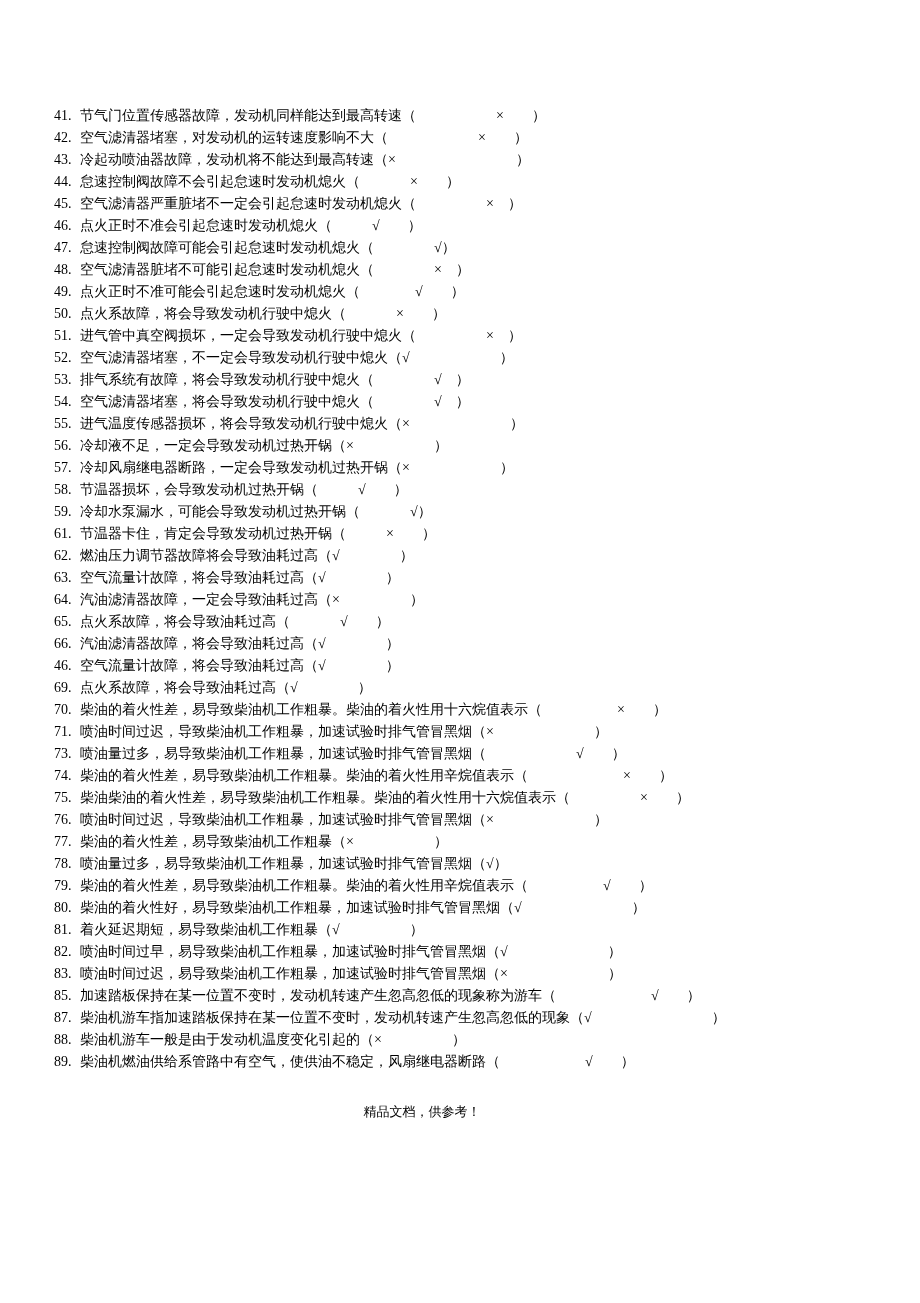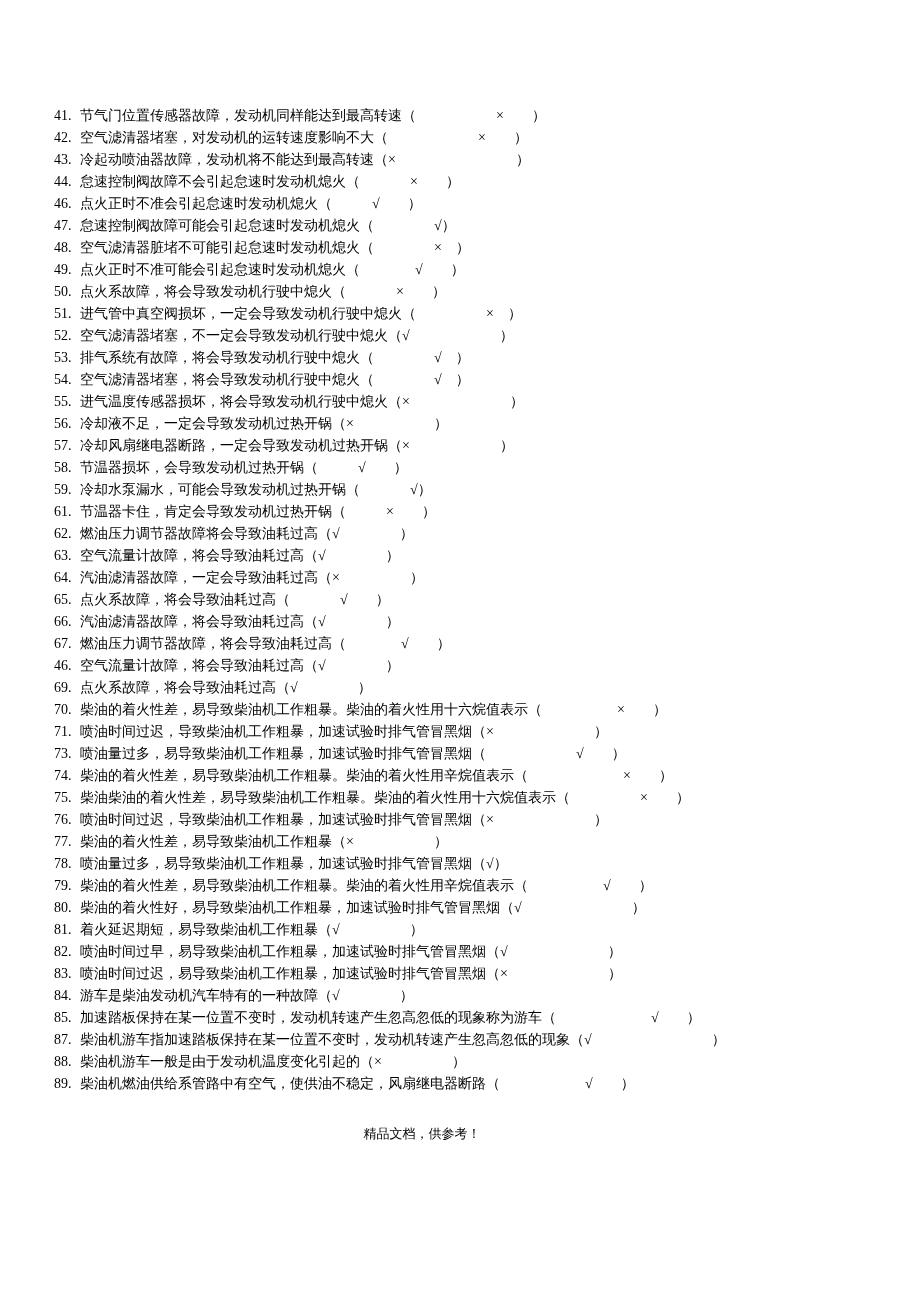--- a/index.html
+++ b/index.html
@@ -34,56 +34,55 @@
 </style>
 </head>
 <body>
 
 <div class="page">
   <div id="list">
       <div class="line"><span class="num">41.</span><span>节气门位置传感器故障，发动机同样能达到最高转速（</span><span style="display: inline-block; width: 80px;"></span><span class="answer">×</span><span>　　）</span></div>
       <div class="line"><span class="num">42.</span><span>空气滤清器堵塞，对发动机的运转速度影响不大（</span><span style="display: inline-block; width: 90px;"></span><span class="answer">×</span><span>　　）</span></div>
       <div class="line"><span class="num">43.</span><span>冷起动喷油器故障，发动机将不能达到最高转速（×</span><span style="display: inline-block; width: 120px;"></span><span>）</span></div>
       <div class="line"><span class="num">44.</span><span>怠速控制阀故障不会引起怠速时发动机熄火（</span><span style="display: inline-block; width: 50px;"></span><span class="answer">×</span><span>　　）</span></div>
+      <div class="line"><span class="num">45.</span><span>空气滤清器严重脏堵不一定会引起怠速时发动机熄火（</span><span style="display: inline-block; width: 70px;"></span><span class="answer">×</span><span>　）</span></div>
       <div class="line"><span class="num">46.</span><span>点火正时不准会引起怠速时发动机熄火（</span><span style="display: inline-block; width: 40px;"></span><span class="answer">√</span><span>　　）</span></div>
       <div class="line"><span class="num">47.</span><span>怠速控制阀故障可能会引起怠速时发动机熄火（</span><span style="display: inline-block; width: 60px;"></span><span class="answer">√</span><span>）</span></div>
       <div class="line"><span class="num">48.</span><span>空气滤清器脏堵不可能引起怠速时发动机熄火（</span><span style="display: inline-block; width: 60px;"></span><span class="answer">×</span><span>　）</span></div>
       <div class="line"><span class="num">49.</span><span>点火正时不准可能会引起怠速时发动机熄火（</span><span style="display: inline-block; width: 55px;"></span><span class="answer">√</span><span>　　）</span></div>
       <div class="line"><span class="num">50.</span><span>点火系故障，将会导致发动机行驶中熄火（</span><span style="display: inline-block; width: 50px;"></span><span class="answer">×</span><span>　　）</span></div>
       <div class="line"><span class="num">51.</span><span>进气管中真空阀损坏，一定会导致发动机行驶中熄火（</span><span style="display: inline-block; width: 70px;"></span><span class="answer">×</span><span>　）</span></div>
       <div class="line"><span class="num">52.</span><span>空气滤清器堵塞，不一定会导致发动机行驶中熄火（√</span><span style="display: inline-block; width: 90px;"></span><span>）</span></div>
       <div class="line"><span class="num">53.</span><span>排气系统有故障，将会导致发动机行驶中熄火（</span><span style="display: inline-block; width: 60px;"></span><span class="answer">√</span><span>　）</span></div>
       <div class="line"><span class="num">54.</span><span>空气滤清器堵塞，将会导致发动机行驶中熄火（</span><span style="display: inline-block; width: 60px;"></span><span class="answer">√</span><span>　）</span></div>
       <div class="line"><span class="num">55.</span><span>进气温度传感器损坏，将会导致发动机行驶中熄火（×</span><span style="display: inline-block; width: 100px;"></span><span>）</span></div>
       <div class="line"><span class="num">56.</span><span>冷却液不足，一定会导致发动机过热开锅（×</span><span style="display: inline-block; width: 80px;"></span><span>）</span></div>
       <div class="line"><span class="num">57.</span><span>冷却风扇继电器断路，一定会导致发动机过热开锅（×</span><span style="display: inline-block; width: 90px;"></span><span>）</span></div>
       <div class="line"><span class="num">58.</span><span>节温器损坏，会导致发动机过热开锅（</span><span style="display: inline-block; width: 40px;"></span><span class="answer">√</span><span>　　）</span></div>
       <div class="line"><span class="num">59.</span><span>冷却水泵漏水，可能会导致发动机过热开锅（</span><span style="display: inline-block; width: 50px;"></span><span class="answer">√</span><span>）</span></div>
       <div class="line"><span class="num">61.</span><span>节温器卡住，肯定会导致发动机过热开锅（</span><span style="display: inline-block; width: 40px;"></span><span class="answer">×</span><span>　　）</span></div>
       <div class="line"><span class="num">62.</span><span>燃油压力调节器故障将会导致油耗过高（√</span><span style="display: inline-block; width: 60px;"></span><span>）</span></div>
       <div class="line"><span class="num">63.</span><span>空气流量计故障，将会导致油耗过高（√</span><span style="display: inline-block; width: 60px;"></span><span>）</span></div>
       <div class="line"><span class="num">64.</span><span>汽油滤清器故障，一定会导致油耗过高（×</span><span style="display: inline-block; width: 70px;"></span><span>）</span></div>
       <div class="line"><span class="num">65.</span><span>点火系故障，将会导致油耗过高（</span><span style="display: inline-block; width: 50px;"></span><span class="answer">√</span><span>　　）</span></div>
       <div class="line"><span class="num">66.</span><span>汽油滤清器故障，将会导致油耗过高（√</span><span style="display: inline-block; width: 60px;"></span><span>）</span></div>
-      <div class="line"><span class="num">67.</span><span>燃油压力调节器故障，将会导致油耗过高（</span><span style="display: inline-block; width: 55px;"></span><span class="answer">√</span><span>　　）</span></div>
       <div class="line"><span class="num">46.</span><span>空气流量计故障，将会导致油耗过高（√</span><span style="display: inline-block; width: 60px;"></span><span>）</span></div>
       <div class="line"><span class="num">69.</span><span>点火系故障，将会导致油耗过高（√</span><span style="display: inline-block; width: 60px;"></span><span>）</span></div>
       <div class="line"><span class="num">70.</span><span>柴油的着火性差，易导致柴油机工作粗暴。柴油的着火性用十六烷值表示（</span><span style="display: inline-block; width: 75px;"></span><span class="answer">×</span><span>　　）</span></div>
       <div class="line"><span class="num">71.</span><span>喷油时间过迟，导致柴油机工作粗暴，加速试验时排气管冒黑烟（×</span><span style="display: inline-block; width: 100px;"></span><span>）</span></div>
       <div class="line"><span class="num">73.</span><span>喷油量过多，易导致柴油机工作粗暴，加速试验时排气管冒黑烟（</span><span style="display: inline-block; width: 90px;"></span><span class="answer">√</span><span>　　）</span></div>
       <div class="line"><span class="num">74.</span><span>柴油的着火性差，易导致柴油机工作粗暴。柴油的着火性用辛烷值表示（</span><span style="display: inline-block; width: 95px;"></span><span class="answer">×</span><span>　　）</span></div>
       <div class="line"><span class="num">75.</span><span>柴油柴油的着火性差，易导致柴油机工作粗暴。柴油的着火性用十六烷值表示（</span><span style="display: inline-block; width: 70px;"></span><span class="answer">×</span><span>　　）</span></div>
       <div class="line"><span class="num">76.</span><span>喷油时间过迟，导致柴油机工作粗暴，加速试验时排气管冒黑烟（×</span><span style="display: inline-block; width: 100px;"></span><span>）</span></div>
       <div class="line"><span class="num">77.</span><span>柴油的着火性差，易导致柴油机工作粗暴（×</span><span style="display: inline-block; width: 80px;"></span><span>）</span></div>
       <div class="line"><span class="num">78.</span><span>喷油量过多，易导致柴油机工作粗暴，加速试验时排气管冒黑烟（√</span><span style="display: inline-block; width: 0px;"></span><span>）</span></div>
       <div class="line"><span class="num">79.</span><span>柴油的着火性差，易导致柴油机工作粗暴。柴油的着火性用辛烷值表示（</span><span style="display: inline-block; width: 75px;"></span><span class="answer">√</span><span>　　）</span></div>
       <div class="line"><span class="num">80.</span><span>柴油的着火性好，易导致柴油机工作粗暴，加速试验时排气管冒黑烟（√</span><span style="display: inline-block; width: 110px;"></span><span>）</span></div>
       <div class="line"><span class="num">81.</span><span>着火延迟期短，易导致柴油机工作粗暴（√</span><span style="display: inline-block; width: 70px;"></span><span>）</span></div>
       <div class="line"><span class="num">82.</span><span>喷油时间过早，易导致柴油机工作粗暴，加速试验时排气管冒黑烟（√</span><span style="display: inline-block; width: 100px;"></span><span>）</span></div>
       <div class="line"><span class="num">83.</span><span>喷油时间过迟，易导致柴油机工作粗暴，加速试验时排气管冒黑烟（×</span><span style="display: inline-block; width: 100px;"></span><span>）</span></div>
-      <div class="line"><span class="num">84.</span><span>游车是柴油发动机汽车特有的一种故障（√</span><span style="display: inline-block; width: 60px;"></span><span>）</span></div>
       <div class="line"><span class="num">85.</span><span>加速踏板保持在某一位置不变时，发动机转速产生忽高忽低的现象称为游车（</span><span style="display: inline-block; width: 95px;"></span><span class="answer">√</span><span>　　）</span></div>
       <div class="line"><span class="num">87.</span><span>柴油机游车指加速踏板保持在某一位置不变时，发动机转速产生忽高忽低的现象（√</span><span style="display: inline-block; width: 120px;"></span><span>）</span></div>
       <div class="line"><span class="num">88.</span><span>柴油机游车一般是由于发动机温度变化引起的（×</span><span style="display: inline-block; width: 70px;"></span><span>）</span></div>
       <div class="line"><span class="num">89.</span><span>柴油机燃油供给系管路中有空气，使供油不稳定，风扇继电器断路（</span><span style="display: inline-block; width: 85px;"></span><span class="answer">√</span><span>　　）</span></div>
     </div>
   <div class="footer">精品文档，供参考！</div>
 </div>
 
 </body></html>

